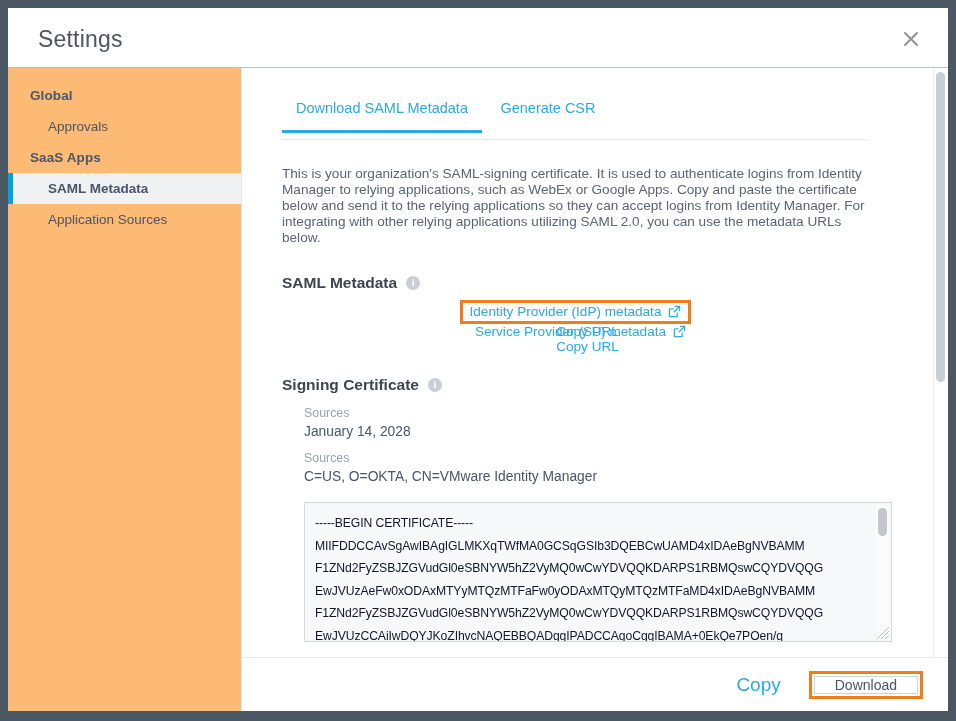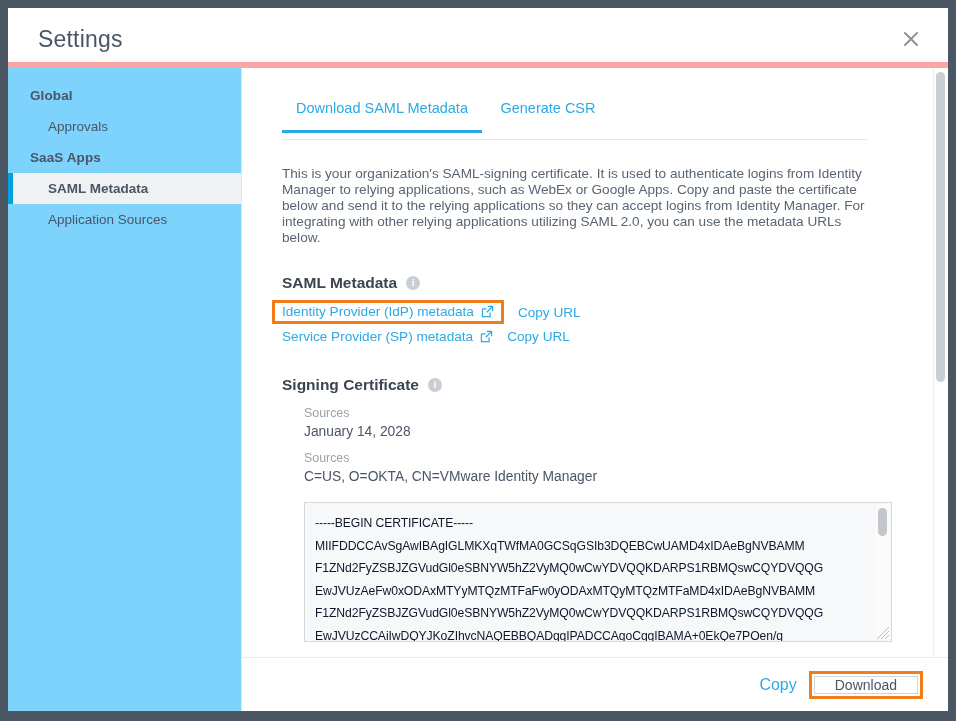--- a/index.html
+++ b/index.html
@@ -27,21 +27,21 @@
     height: 703px;
     background: #ffffff;
     overflow: hidden;
   }
 
   
   .titlebar {
     position: relative;
     height: 60px;
     background: #ffffff;
-    border-bottom: 6px solid #fca5a5;
+    border-bottom: 1px solid #fca5a5;
   }
   .title-text {
     position: absolute;
     left: 30px;
     top: 18px;
     font-size: 23px;
     color: #4a5568;
     font-weight: 400;
     letter-spacing: .2px;
   }
@@ -58,21 +58,21 @@
   .body-wrap {
     position: relative;
     height: 643px;
     display: flex;
   }
 
   
   .sidebar {
     width: 234px;
     min-width: 234px;
-    background: #7dd3fc;
+    background: #fdba74;
     border-right: 1px solid #e4e7ea;
     padding-top: 12px;
     position: relative;
   }
   .nav-group {
     font-size: 13.5px;
     font-weight: bold;
     color: #4a5568;
     padding: 8px 0 8px 22px;
     letter-spacing: .1px;
@@ -162,20 +162,21 @@
     margin-left: 9px;
     font-family: "Liberation Serif", serif;
     cursor: pointer;
   }
 
   
   .meta-row {
     display: flex;
     align-items: center;
     height: 24px;
+    flex-direction: column;
   }
   .meta-link {
     font-size: 13.6px;
     color: #2da9e3;
     cursor: pointer;
     display: inline-flex;
     align-items: center;
     white-space: nowrap;
   }
   .meta-link .ext {
@@ -259,24 +260,24 @@
     left: 0; right: 0; bottom: 0;
     height: 54px;
     background: #ffffff;
     border-top: 1px solid #e8eaec;
     display: flex;
     align-items: center;
     justify-content: flex-end;
     padding-right: 25px;
   }
   .link-btn {
-    font-size: 16px;
+    font-size: 19px;
     color: #2da9e3;
     cursor: pointer;
-    margin-right: 8px;
+    margin-right: 24px;
   }
   .btn {
     font-size: 14px;
     color: #4a5568;
     background: #ffffff;
     border: 1px solid #cfd4d9;
     padding: 0 20px;
     cursor: pointer;
     font-family: "Liberation Sans", sans-serif;
     margin-left: 10px;

